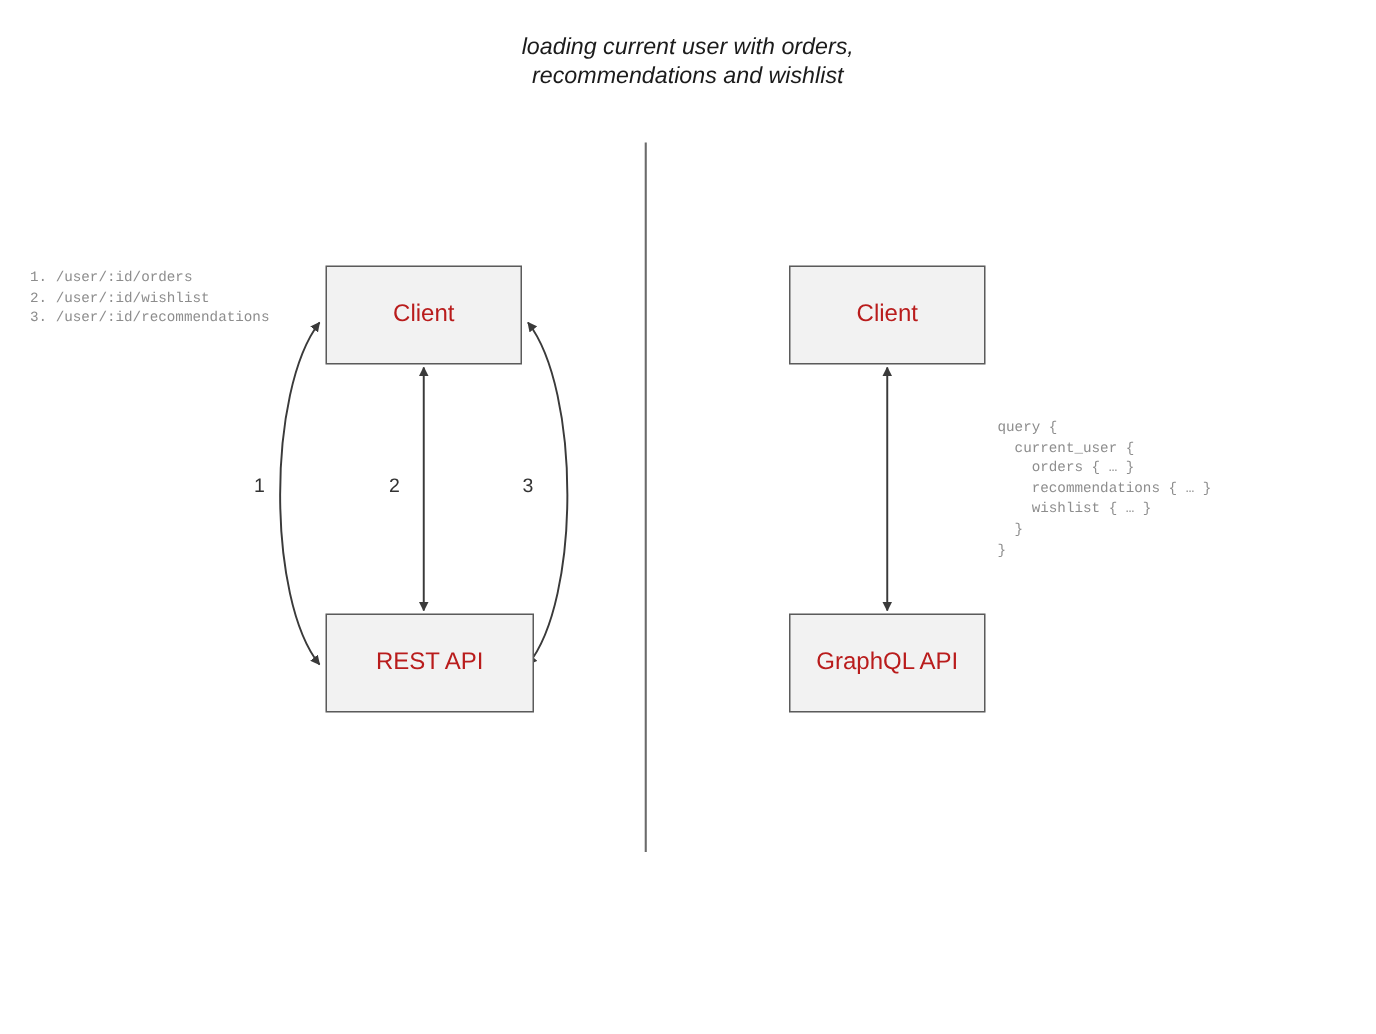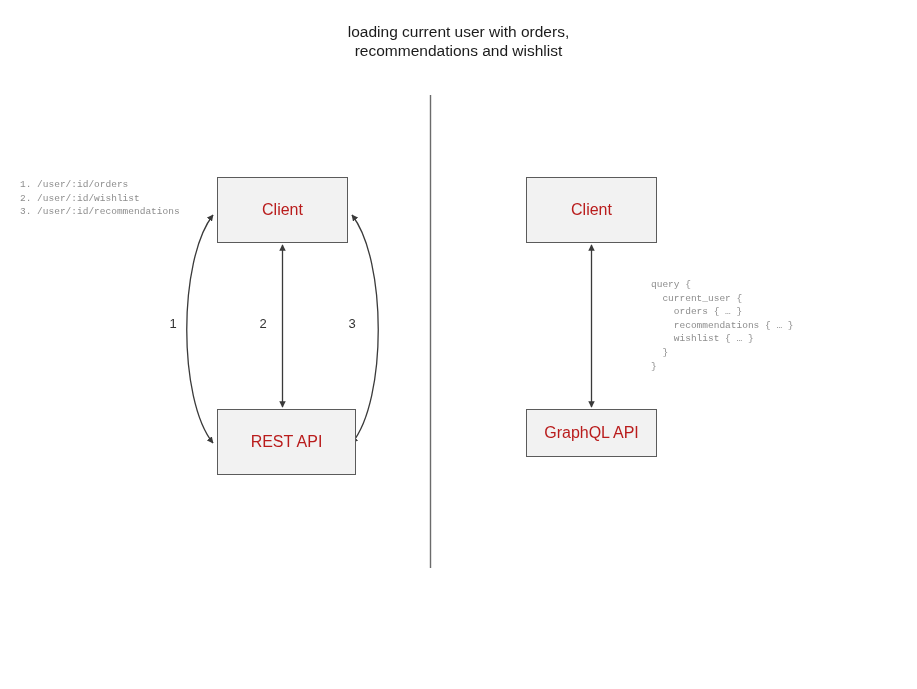--- a/index.html
+++ b/index.html
@@ -25,36 +25,37 @@
   .title {
     position: absolute;
     left: 0;
     top: 22px;
     width: 917px;
     text-align: center;
     font-size: 15.5px;
     line-height: 19px;
     color: #1b1b1b;
     white-space: pre-line;
+    font-style: italic;
   }
   .node {
     position: absolute;
     box-sizing: border-box;
     background: #f2f2f2;
     border: 1.3px solid #5b5b5b;
     display: flex;
     align-items: center;
     justify-content: center;
     font-size: 16px;
     color: #b91c1c;
   }
   #node-client-rest  { left: 217px; top: 177px; width: 131px; height: 66px; }
   #node-rest-api     { left: 217px; top: 409px; width: 139px; height: 66px; }
   #node-client-gql   { left: 526px; top: 177px; width: 131px; height: 66px; }
-  #node-graphql-api  { left: 526px; top: 409px; width: 131px; height: 48px; }
+  #node-graphql-api  { left: 526px; top: 409px; width: 131px; height: 66px; }
 
   .edge-label {
     position: absolute;
     font-size: 13px;
     color: #333333;
     text-align: center;
     width: 20px;
   }
   #edge-label-1 { left: 163px; top: 316px; }
   #edge-label-2 { left: 253px; top: 316px; }
@@ -62,21 +63,21 @@
 
   .code {
     position: absolute;
     font-family: "Liberation Mono", monospace;
     font-size: 9.5px;
     line-height: 13.6px;
     color: #8d8d8d;
     white-space: pre;
   }
   #rest-endpoint-list { left: 8px; top: 178px; margin-left: 12px; }
-  #graphql-query-block { left: 651px; top: 278px; }
+  #graphql-query-block { left: 665px; top: 278px; }
 </style>
 </head>
 <body>
 
 <svg id="canvas" viewBox="0 0 917 689" xmlns="http://www.w3.org/2000/svg">
   <defs>
     <marker id="arrow" viewBox="0 0 10 10" refX="9" refY="5" markerWidth="5" markerHeight="5" orient="auto-start-reverse">
       <path d="M 0 0 L 10 5 L 0 10 z" fill="#3a3a3a"></path>
     </marker>
   </defs>

